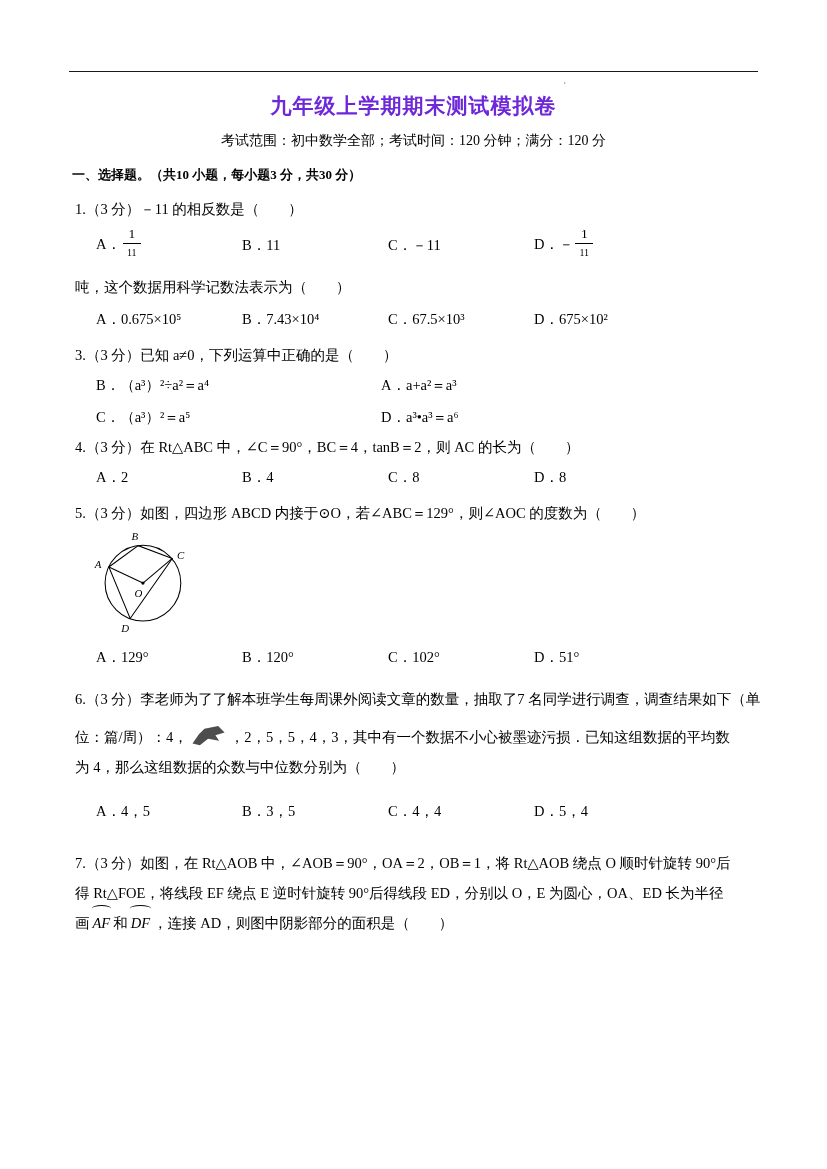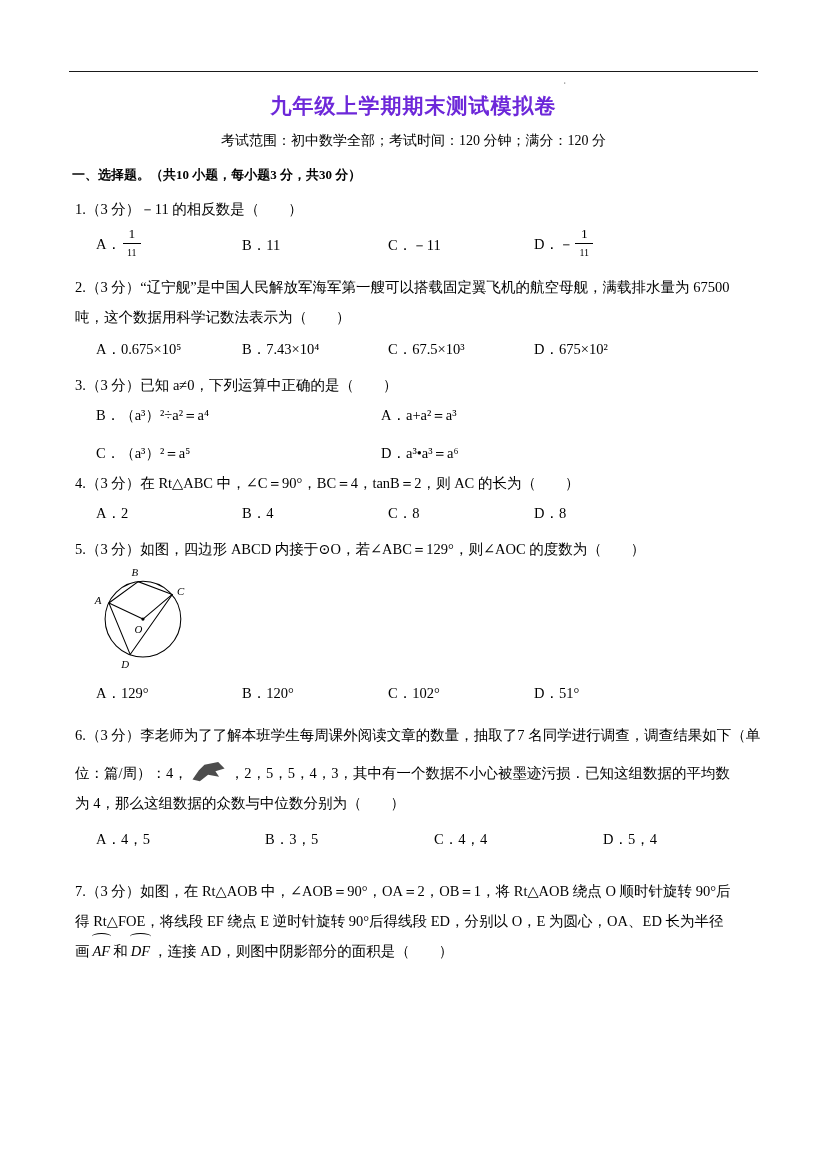--- a/index.html
+++ b/index.html
@@ -29,24 +29,24 @@
   .q5 .stem { margin-top:8px; }
   .q6 .stem-line1 { margin-top:14px; }
   .q6 .stem-line2 { margin-top:8px; }
   .q7 .stem-line1 { margin-top:24px; }
   .opts { display:flex; align-items:center; padding-left:21px; line-height:26px; }
   .opt { width:146px; flex:0 0 auto; }
   .opt-wide { width:285px; flex:0 0 auto; }
   .opts-tall { margin-top:2px; min-height:38px; }
   .q2 .opts { margin-top:4px; }
   .q3 .opts.row1 { margin-top:2px; }
-  .q3 .opts.row2 { margin-top:12px; }
+  .q3 .opts.row2 { margin-top:6px; }
   .q4 .opts { margin-top:2px; }
   .q5 .opts { margin-top:6px; }
-  .q6 .opts { margin-top:8px;gap:23px; }
+  .q6 .opts { margin-top:16px; }
   
   .frac { display:inline-block; vertical-align:middle; text-align:center; margin:0 2px; position:relative; top:-2px; }
   .frac .num { display:block; padding:0 4px 1px; border-bottom:1.2px solid #000; line-height:16px; font-size:13.5px; }
   .frac .den { display:block; padding:1px 4px 0; line-height:16px; font-size:10px; }
   
   .diagram-wrap { margin:2px 0 0 14px; }
   .diagram-wrap svg { display:block; }
   .shape { fill:none; stroke:#000; stroke-width:1.1; }
   .svg-label { font-family:"Liberation Serif","DejaVu Serif",serif; font-style:italic; font-size:11.5px; fill:#000; }
   
@@ -78,21 +78,20 @@
       </span>
       <span class="opt">B．11</span>
       <span class="opt">C．－11</span>
       <span class="opt">
         <span>D．－</span><span class="frac"><span class="num">1</span><span class="den">11</span></span>
       </span>
     </div>
   </div>
 
   <div class="question q2">
-    <div class="stem-line">2.（3 分）“辽宁舰”是中国人民解放军海军第一艘可以搭载固定翼飞机的航空母舰，满载排水量为 67500</div>
     <div class="stem-line">吨，这个数据用科学记数法表示为（　　）</div>
     <div class="opts">
       <span class="opt">A．0.675×10⁵</span>
       <span class="opt">B．7.43×10⁴</span>
       <span class="opt">C．67.5×10³</span>
       <span class="opt">D．675×10²</span>
     </div>
   </div>
 
   <div class="question q3">

